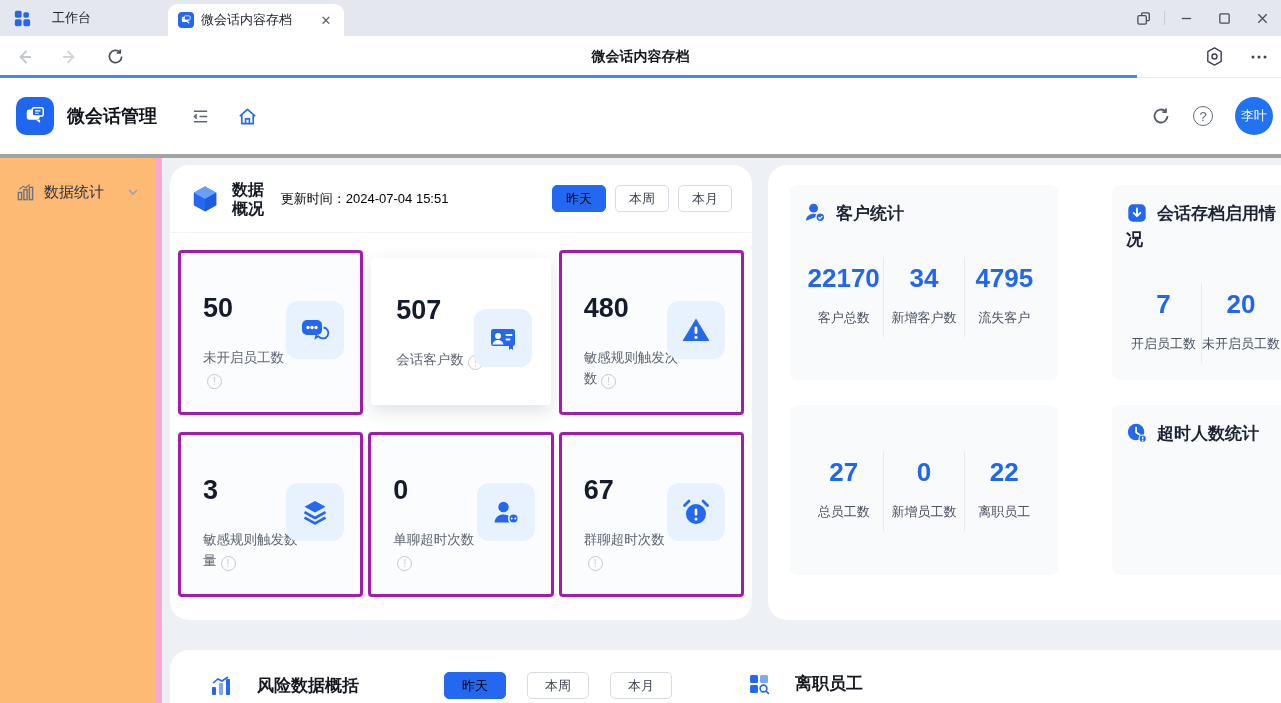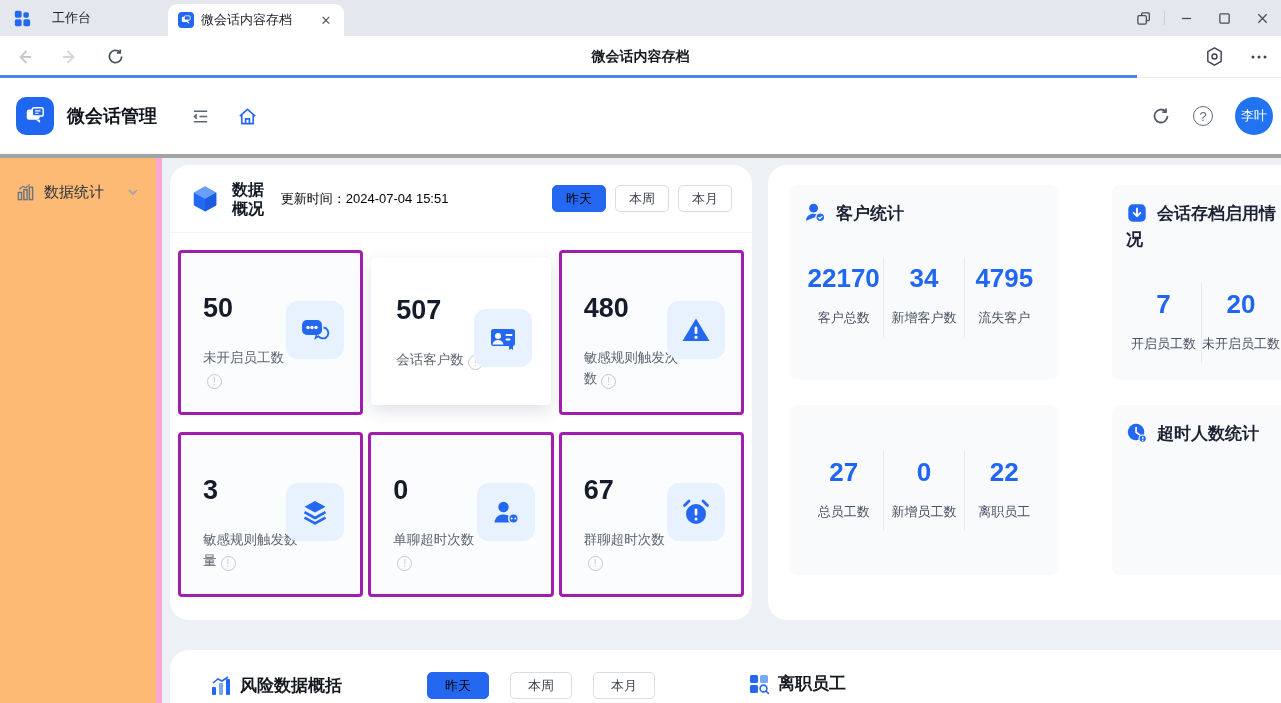--- a/index.html
+++ b/index.html
@@ -93,21 +93,21 @@
   .scell { flex:1; text-align:center; padding:6px 0 10px; }
   .scell + .scell { border-left:1px solid #e7eaf1; }
   .sval { font-size:26px; font-weight:700; color:#2166f3; }
   .slab { margin-top:15px; font-size:13px; color:#4a5263; white-space:nowrap; }
 
   
   .bottompanel { left:8px; top:492px; width:1288px; height:211px; }
   .bp-group { position:absolute; top:22px; display:flex; align-items:center; }
   .bp-risk { left:40px; }
   .bp-feat { left:578px; }
-  .bp-title { font-size:17px; font-weight:700; color:#14191f; margin-left:8px; }
+  .bp-title { font-size:17px; font-weight:700; color:#14191f; margin-left:25px; }
   .bp-filters { display:flex; gap:21px; margin-left:85px; }
   .bp-filters .btn { padding:0 17px; }
 
   svg { display:block; }
 </style>
 </head>
 <body>
 
 <div class="app">
 

